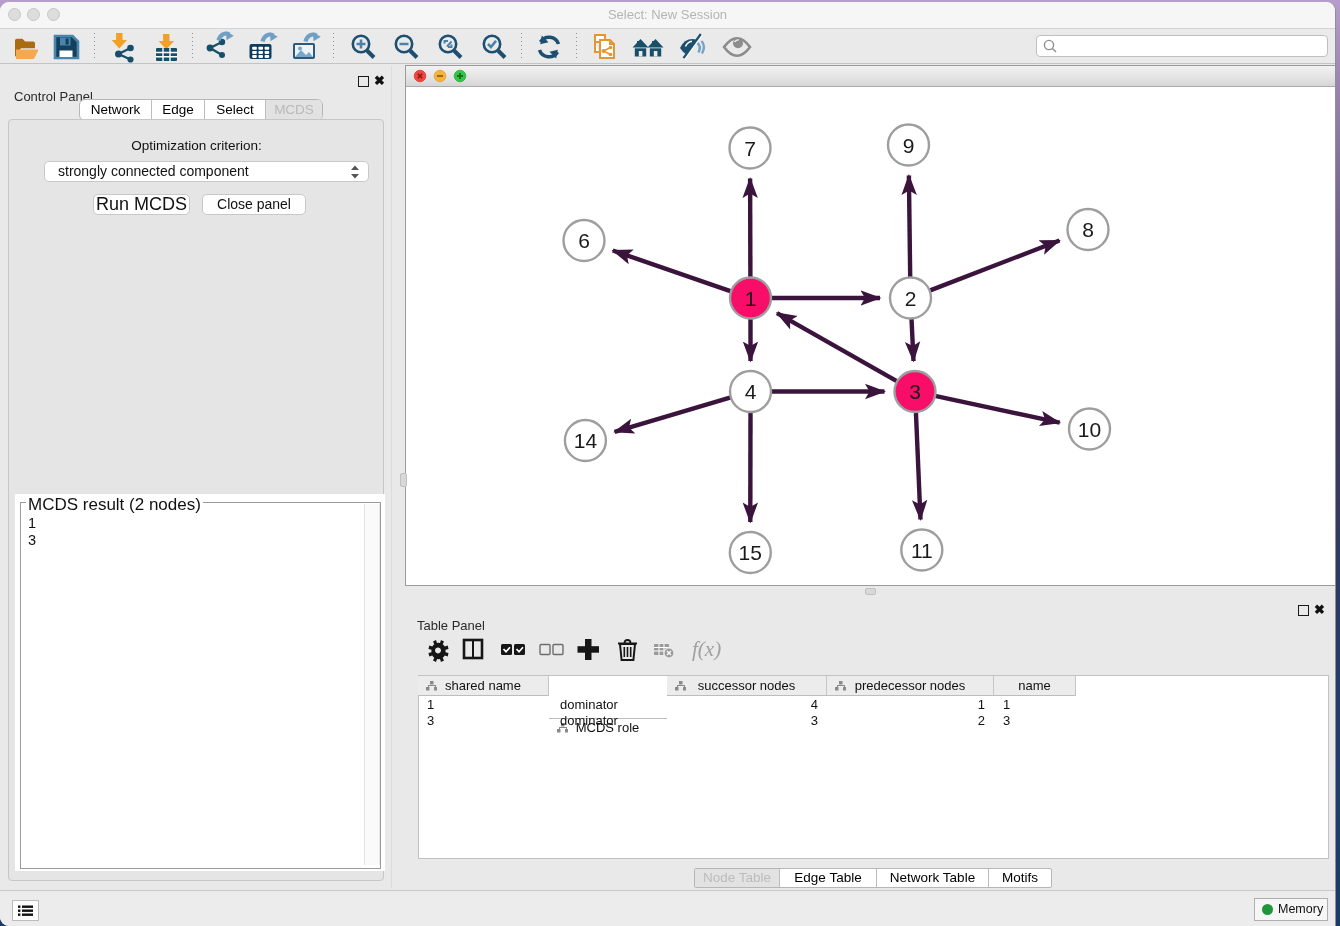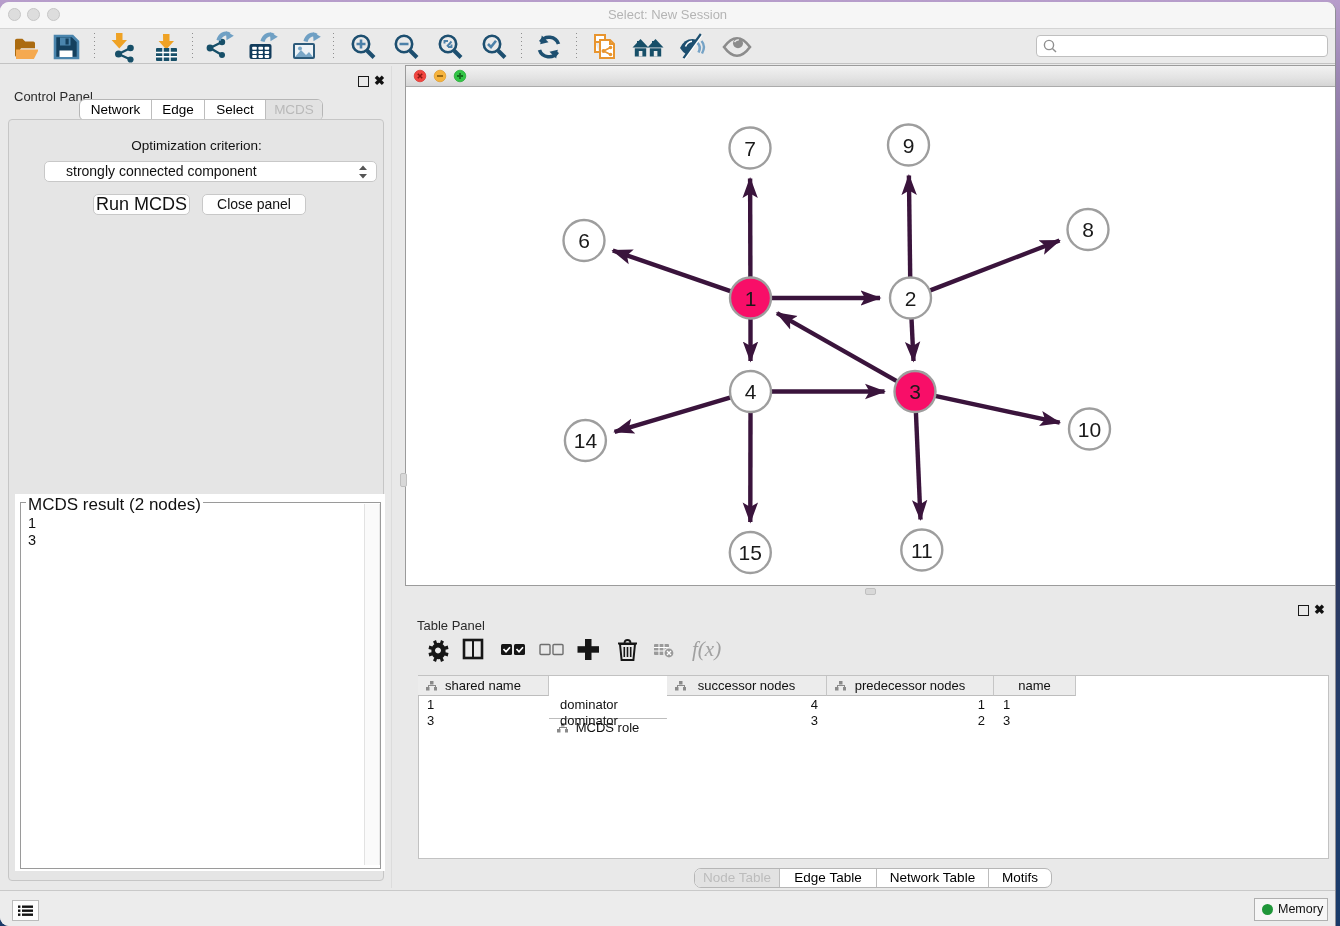--- a/index.html
+++ b/index.html
@@ -189,21 +189,21 @@
     <div class="hdrbtn-sq" style="left:356px;top:10px;"></div>
     <div class="hdrbtn-x" style="left:372px;top:9px;">✖</div>
     <div class="abs" style="left:77px;top:33px;height:20px;display:flex;border:1px solid #b6b6b6;border-radius:6px;overflow:hidden;font-size:13.5px;background:#fff;">
       <div style="width:71px;line-height:20px;text-align:center;border-right:1px solid #bdbdbd;">Network</div>
       <div style="width:52px;line-height:20px;text-align:center;border-right:1px solid #bdbdbd;">Edge</div>
       <div style="width:60px;line-height:20px;text-align:center;border-right:1px solid #bdbdbd;">Select</div>
       <div style="width:56px;line-height:20px;text-align:center;background:#e2e2e2;color:#b9b9b9;">MCDS</div>
     </div>
     <div class="abs" style="left:6px;top:53px;width:374px;height:760px;background:#e5e5e5;border:1px solid #c6c6c6;border-radius:4px;"></div>
     <div class="abs" style="left:0;top:72px;width:389px;text-align:center;font-size:13.5px;color:#111;">Optimization criterion:</div>
-    <div class="abs" style="left:42px;top:95px;width:310px;height:19px;background:#fff;border:1px solid #c8c8c8;border-radius:5px;font-size:14px;color:#111;line-height:19px;padding-left:21px;">strongly connected component
+    <div class="abs" style="left:42px;top:95px;width:310px;height:19px;background:#fff;border:1px solid #c8c8c8;border-radius:5px;font-size:14px;color:#111;line-height:19px;padding-left:13px;">strongly connected component
       <svg width="12" height="16" style="position:absolute;right:7px;top:2px;">
           <path d="M2 6 L6 1.5 L10 6 z M2 10 L6 14.5 L10 10 z" fill="#555"></path>
         </svg>
     </div>
     <div class="abs btn" style="left:91px;top:128px;width:95px;height:19px;font-size:18px;text-align:center;line-height:19px;color:#111;">Run MCDS</div>
     <div class="abs btn" style="left:200px;top:128px;width:102px;height:19px;font-size:14px;text-align:center;line-height:19px;color:#111;">Close panel</div>
     <div class="abs" style="left:13px;top:428px;width:370px;height:377px;background:#fff;"></div>
     <div class="abs" style="left:18px;top:436px;width:359px;height:365px;border:1px solid #9a9a9a;"></div>
     <div class="abs" style="left:24px;top:429px;font-size:17px;color:#111;background:#fff;padding:0 2px;">MCDS result (2 nodes)</div>
     <div class="abs" style="left:26px;top:449px;font-size:14.5px;color:#111;line-height:16.5px;">1<br>3</div>
@@ -328,21 +328,21 @@
       <span class="abs" style="left:409px;width:158px;text-align:right;">1</span>
       <span class="abs" style="left:585px;">1</span>
     </div>
     <div class="abs" style="left:13px;top:115px;width:658px;height:16px;font-size:13px;color:#111;">
       <span class="abs" style="left:9px;">3</span>
       <span class="abs" style="left:142px;">dominator</span>
       <span class="abs" style="left:249px;width:151px;text-align:right;">3</span>
       <span class="abs" style="left:409px;width:158px;text-align:right;">2</span>
       <span class="abs" style="left:585px;">3</span>
     </div>
-    <div class="abs" style="left:289px;top:270px;height:18px;display:flex;border:1px solid #b6b6b6;border-radius:7px;overflow:hidden;font-size:13.5px;background:#fff;">
+    <div class="abs" style="left:289px;top:270px;height:18px;display:flex;border:1px solid #b6b6b6;border-radius:2px;overflow:hidden;font-size:13.5px;background:#fff;">
       <div style="width:84px;line-height:18px;text-align:center;background:#e2e2e2;color:#bcbcbc;border-right:1px solid #bdbdbd;">Node Table</div>
       <div style="width:96px;line-height:18px;text-align:center;border-right:1px solid #bdbdbd;">Edge Table</div>
       <div style="width:111px;line-height:18px;text-align:center;border-right:1px solid #bdbdbd;">Network Table</div>
       <div style="width:62px;line-height:18px;text-align:center;">Motifs</div>
     </div>
   </div>
   <div id="statusbar">
     <div class="abs" style="left:12px;top:9px;width:25px;height:19px;background:#fdfdfd;border:1px solid #bbb;">
       <svg width="25" height="19">
           <g fill="#111">

